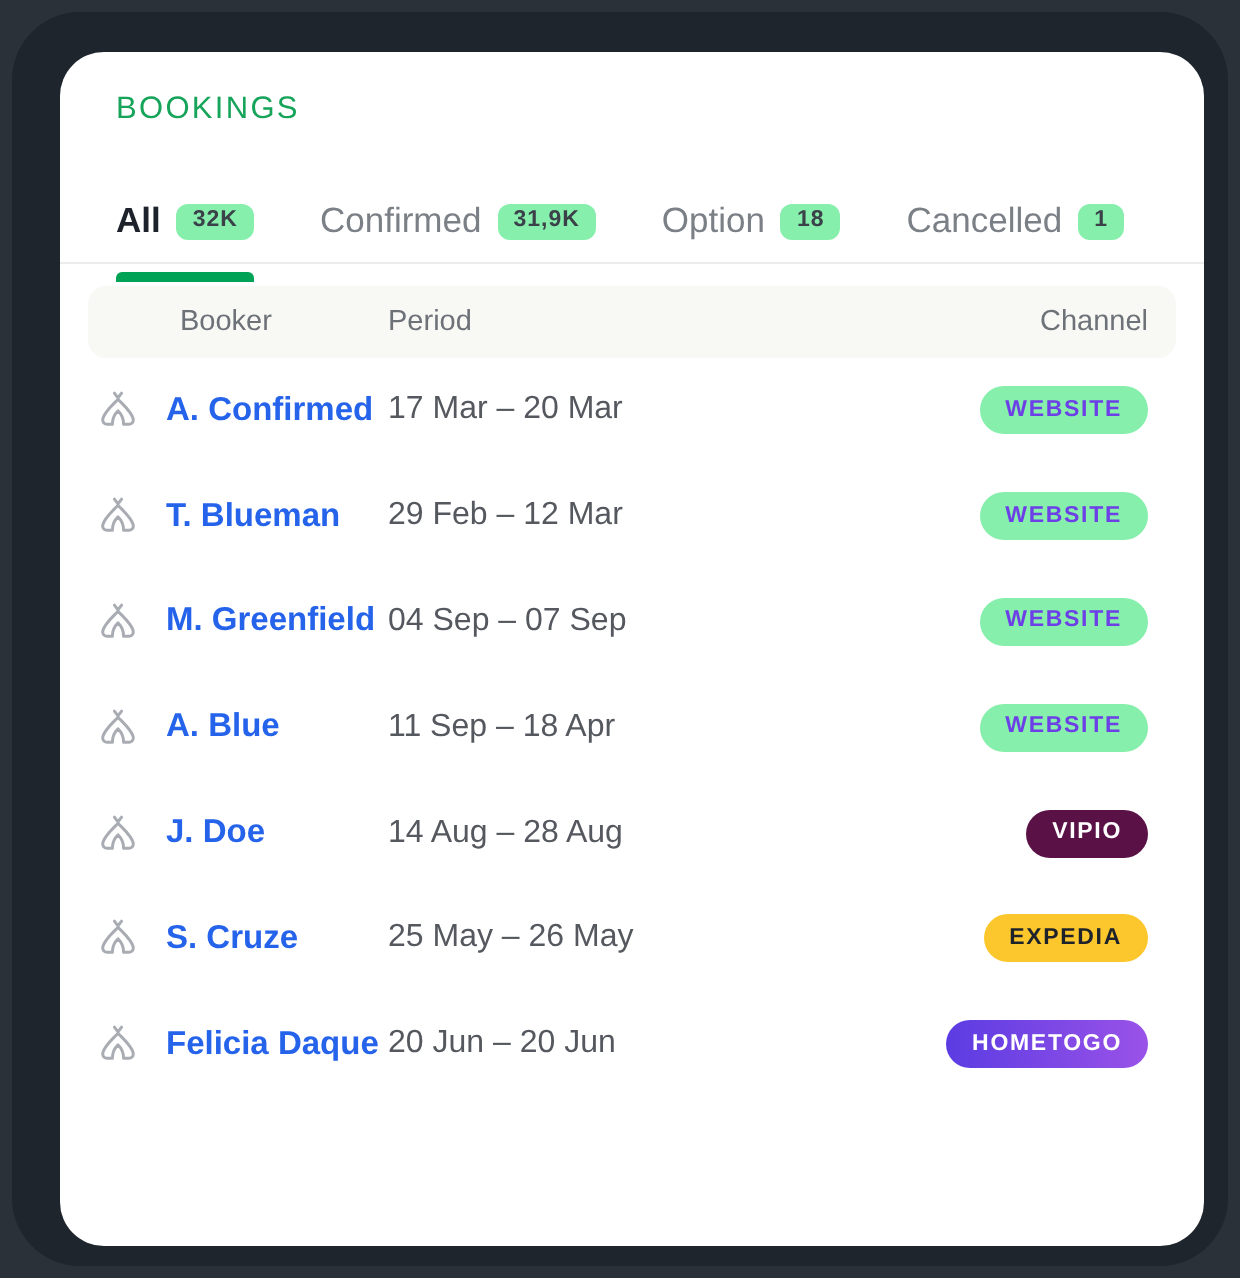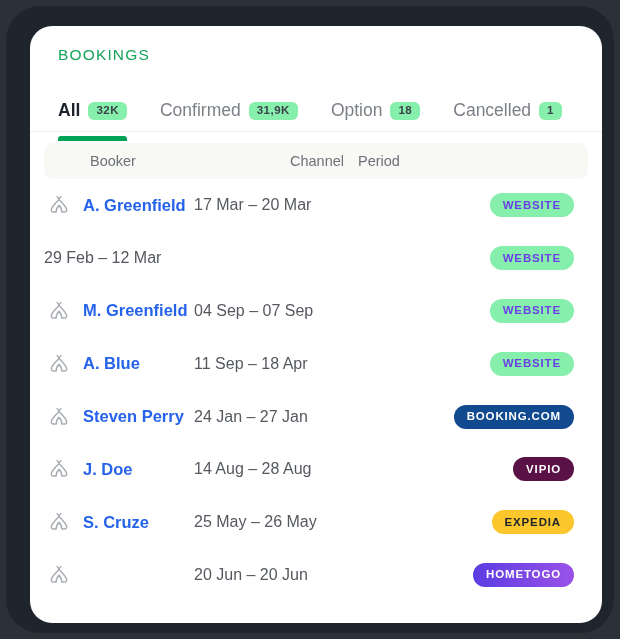--- a/index.html
+++ b/index.html
@@ -229,38 +229,45 @@
         <div class="tab">
           <span class="tab-label">Cancelled</span>
           <span class="tab-count">1</span>
         </div>
       </div>
     <div class="tabs-rule"></div>
 
     <div class="table">
       <div class="thead">
         <div class="th col-booker">Booker</div>
+        <div class="th col-period">Period</div>
         <div class="th col-channel">Channel</div>
-        <div class="th col-period">Period</div>
       </div>
       <div class="tbody">
           <div class="row">
             <div class="cell-booker">
               <svg class="tent-icon" viewBox="0 0 24 24" fill="none">
                 <path d="M12 6.6 C9.6 9.2 5.1 13.1 4.4 16.4 C4.1 18.0 5.0 19.1 6.4 19.1 L9.2 19.1 C9.2 16.4 10.2 14.1 12 12.4 C13.8 14.1 14.8 16.4 14.8 19.1 L17.6 19.1 C19.0 19.1 19.9 18.0 19.6 16.4 C18.9 13.1 14.4 9.2 12 6.6 Z" stroke="#a9adb3" stroke-width="1.5" stroke-linejoin="round"></path>
                 <path d="M10.2 3.6 L12 5.9 L13.8 3.6" stroke="#a9adb3" stroke-width="1.5" stroke-linecap="round" stroke-linejoin="round"></path>
               </svg>
-              <span class="booker-name">A. Greenfield</span>
+              <span class="booker-name">A. Confirmed</span>
             </div>
             <div class="cell-period">17 Mar – 20 Mar</div>
             <div class="cell-channel">
               <span class="badge badge-website">WEBSITE</span>
             </div>
           </div>
           <div class="row">
+            <div class="cell-booker">
+              <svg class="tent-icon" viewBox="0 0 24 24" fill="none">
+                <path d="M12 6.6 C9.6 9.2 5.1 13.1 4.4 16.4 C4.1 18.0 5.0 19.1 6.4 19.1 L9.2 19.1 C9.2 16.4 10.2 14.1 12 12.4 C13.8 14.1 14.8 16.4 14.8 19.1 L17.6 19.1 C19.0 19.1 19.9 18.0 19.6 16.4 C18.9 13.1 14.4 9.2 12 6.6 Z" stroke="#a9adb3" stroke-width="1.5" stroke-linejoin="round"></path>
+                <path d="M10.2 3.6 L12 5.9 L13.8 3.6" stroke="#a9adb3" stroke-width="1.5" stroke-linecap="round" stroke-linejoin="round"></path>
+              </svg>
+              <span class="booker-name">T. Blueman</span>
+            </div>
             <div class="cell-period">29 Feb – 12 Mar</div>
             <div class="cell-channel">
               <span class="badge badge-website">WEBSITE</span>
             </div>
           </div>
           <div class="row">
             <div class="cell-booker">
               <svg class="tent-icon" viewBox="0 0 24 24" fill="none">
                 <path d="M12 6.6 C9.6 9.2 5.1 13.1 4.4 16.4 C4.1 18.0 5.0 19.1 6.4 19.1 L9.2 19.1 C9.2 16.4 10.2 14.1 12 12.4 C13.8 14.1 14.8 16.4 14.8 19.1 L17.6 19.1 C19.0 19.1 19.9 18.0 19.6 16.4 C18.9 13.1 14.4 9.2 12 6.6 Z" stroke="#a9adb3" stroke-width="1.5" stroke-linejoin="round"></path>
                 <path d="M10.2 3.6 L12 5.9 L13.8 3.6" stroke="#a9adb3" stroke-width="1.5" stroke-linecap="round" stroke-linejoin="round"></path>
@@ -284,33 +291,20 @@
             <div class="cell-channel">
               <span class="badge badge-website">WEBSITE</span>
             </div>
           </div>
           <div class="row">
             <div class="cell-booker">
               <svg class="tent-icon" viewBox="0 0 24 24" fill="none">
                 <path d="M12 6.6 C9.6 9.2 5.1 13.1 4.4 16.4 C4.1 18.0 5.0 19.1 6.4 19.1 L9.2 19.1 C9.2 16.4 10.2 14.1 12 12.4 C13.8 14.1 14.8 16.4 14.8 19.1 L17.6 19.1 C19.0 19.1 19.9 18.0 19.6 16.4 C18.9 13.1 14.4 9.2 12 6.6 Z" stroke="#a9adb3" stroke-width="1.5" stroke-linejoin="round"></path>
                 <path d="M10.2 3.6 L12 5.9 L13.8 3.6" stroke="#a9adb3" stroke-width="1.5" stroke-linecap="round" stroke-linejoin="round"></path>
               </svg>
-              <span class="booker-name">Steven Perry</span>
-            </div>
-            <div class="cell-period">24 Jan – 27 Jan</div>
-            <div class="cell-channel">
-              <span class="badge badge-booking">BOOKING.COM</span>
-            </div>
-          </div>
-          <div class="row">
-            <div class="cell-booker">
-              <svg class="tent-icon" viewBox="0 0 24 24" fill="none">
-                <path d="M12 6.6 C9.6 9.2 5.1 13.1 4.4 16.4 C4.1 18.0 5.0 19.1 6.4 19.1 L9.2 19.1 C9.2 16.4 10.2 14.1 12 12.4 C13.8 14.1 14.8 16.4 14.8 19.1 L17.6 19.1 C19.0 19.1 19.9 18.0 19.6 16.4 C18.9 13.1 14.4 9.2 12 6.6 Z" stroke="#a9adb3" stroke-width="1.5" stroke-linejoin="round"></path>
-                <path d="M10.2 3.6 L12 5.9 L13.8 3.6" stroke="#a9adb3" stroke-width="1.5" stroke-linecap="round" stroke-linejoin="round"></path>
-              </svg>
               <span class="booker-name">J. Doe</span>
             </div>
             <div class="cell-period">14 Aug – 28 Aug</div>
             <div class="cell-channel">
               <span class="badge badge-vipio">VIPIO</span>
             </div>
           </div>
           <div class="row">
             <div class="cell-booker">
               <svg class="tent-icon" viewBox="0 0 24 24" fill="none">
@@ -323,20 +317,21 @@
             <div class="cell-channel">
               <span class="badge badge-expedia">EXPEDIA</span>
             </div>
           </div>
           <div class="row">
             <div class="cell-booker">
               <svg class="tent-icon" viewBox="0 0 24 24" fill="none">
                 <path d="M12 6.6 C9.6 9.2 5.1 13.1 4.4 16.4 C4.1 18.0 5.0 19.1 6.4 19.1 L9.2 19.1 C9.2 16.4 10.2 14.1 12 12.4 C13.8 14.1 14.8 16.4 14.8 19.1 L17.6 19.1 C19.0 19.1 19.9 18.0 19.6 16.4 C18.9 13.1 14.4 9.2 12 6.6 Z" stroke="#a9adb3" stroke-width="1.5" stroke-linejoin="round"></path>
                 <path d="M10.2 3.6 L12 5.9 L13.8 3.6" stroke="#a9adb3" stroke-width="1.5" stroke-linecap="round" stroke-linejoin="round"></path>
               </svg>
+              <span class="booker-name">Felicia Daque</span>
             </div>
             <div class="cell-period">20 Jun – 20 Jun</div>
             <div class="cell-channel">
               <span class="badge badge-hometogo">HOMETOGO</span>
             </div>
           </div>
         </div>
     </div>
 
   </div>

